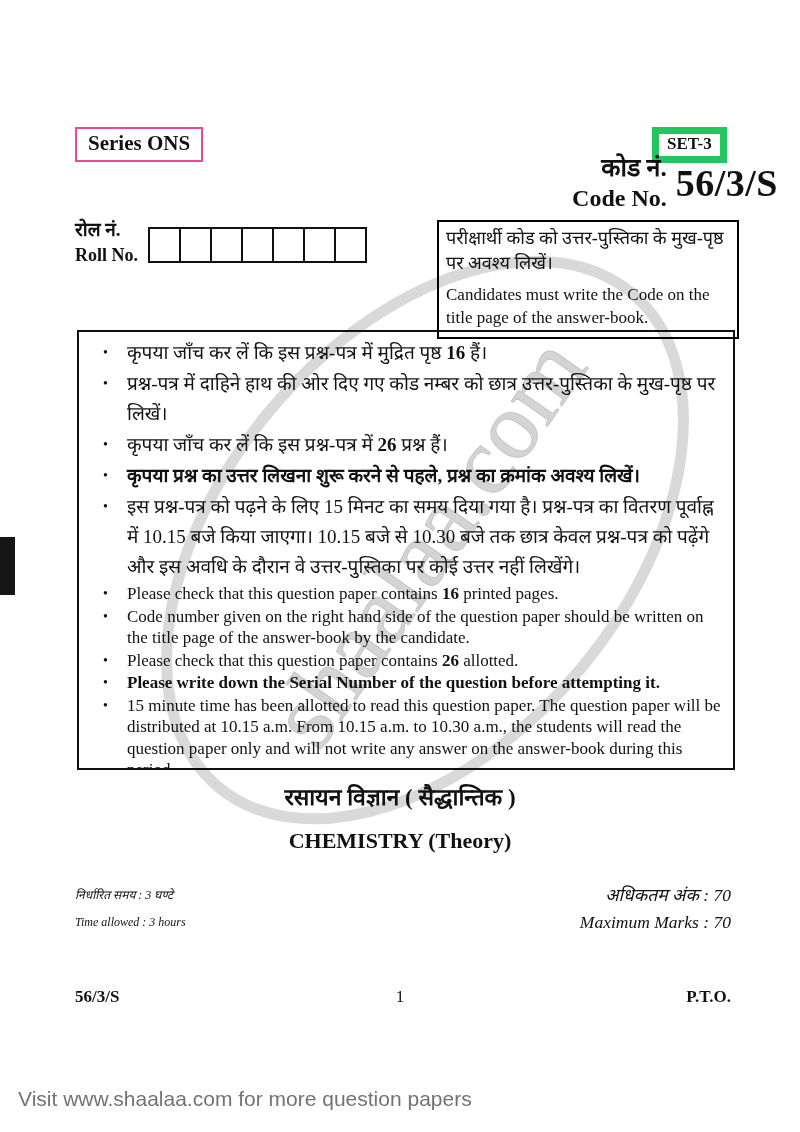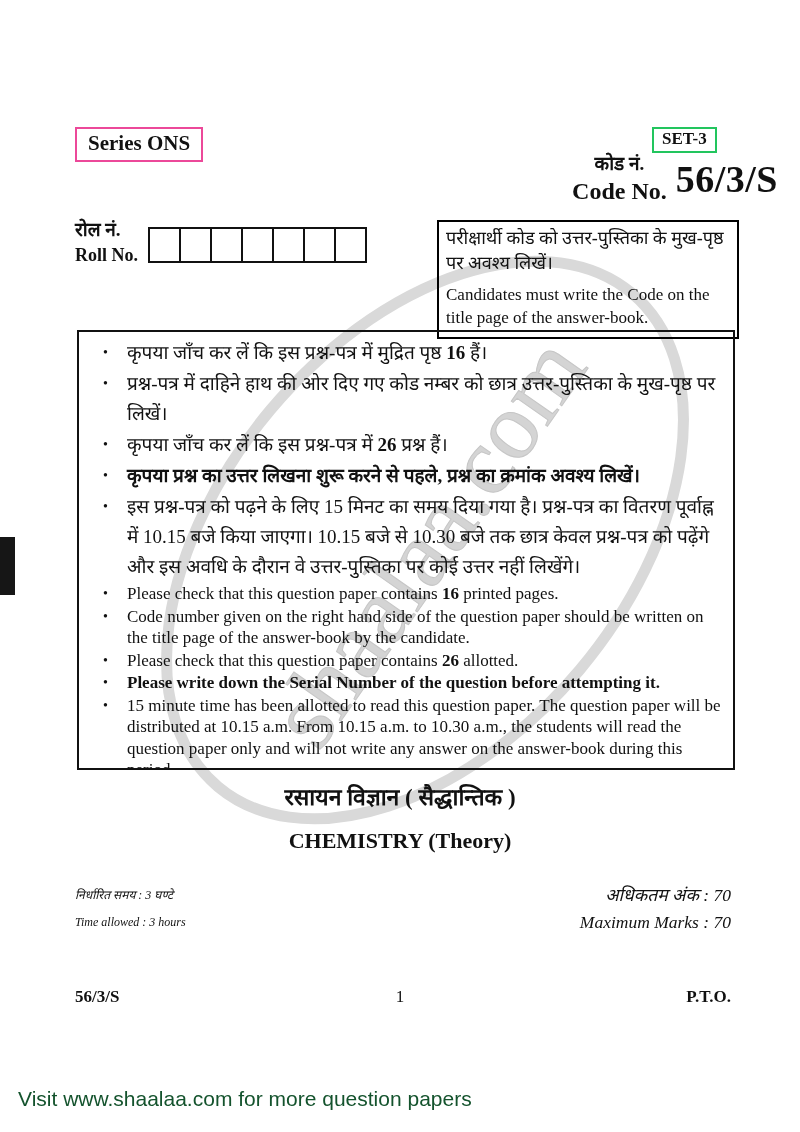--- a/index.html
+++ b/index.html
@@ -11,24 +11,24 @@
     color:#111111;
     overflow:hidden;
   }
   .layer{position:absolute;z-index:2;}
   
   .watermark-svg{position:absolute;left:0;top:0;z-index:1;pointer-events:none;}
   
   .left-tab{left:0;top:537px;width:15px;height:58px;background:#161616;z-index:3;}
   
   .series-box{left:75px;top:127px;border:2px solid #ec4899;padding:2px 11px 4px;font-size:21px;font-weight:bold;}
-  .set-box{left:652px;top:127px;border:2px solid #22c55e;padding:0 8px 2px;font-size:17px;font-weight:bold;}
+  .set-box{left:652px;top:127px;border:7px solid #22c55e;padding:0 8px 2px;font-size:17px;font-weight:bold;}
   .code-block{top:152px;right:22px;display:flex;align-items:center;gap:9px;}
   .code-labels{text-align:right;font-weight:bold;line-height:1.25;}
-  .code-label-hi{font-size:19px;text-align:center;}
+  .code-label-hi{font-size:25px;}
   .code-label-en{font-size:24px;}
   .code-value{font-size:38px;font-weight:bold;letter-spacing:0.5px;}
   
   .roll-row{left:75px;top:217px;display:flex;align-items:center;}
   .roll-labels{line-height:1.35;font-weight:bold;}
   .roll-label-hi{font-size:19px;}
   .roll-label-en{font-size:18px;}
   .roll-grid{display:flex;border:2px solid #111;margin:7px 0 0 10px;height:32px;}
   .roll-cell{width:29px;border-right:2px solid #111;}
   .roll-cell:last-child{border-right:none;}
@@ -51,21 +51,21 @@
   .subject-hi{left:0;top:780px;width:100%;text-align:center;font-size:23px;font-weight:bold;}
   .subject-en{left:0;top:828px;width:100%;text-align:center;font-size:22px;font-weight:bold;}
   
   .meta-left{left:75px;top:882px;font-style:italic;font-size:12px;line-height:27px;}
   .meta-right{right:69px;top:882px;text-align:right;font-style:italic;font-size:17.5px;line-height:27px;}
   
   .footer-code{left:75px;top:987px;font-size:17px;font-weight:bold;}
   .footer-page{left:0;top:987px;width:100%;text-align:center;font-size:17px;}
   .footer-pto{right:69px;top:987px;font-size:17px;font-weight:bold;}
   
-  .banner{left:18px;top:1087px;font-family:"Liberation Sans","DejaVu Sans",sans-serif;font-size:21px;color:#14532d;}
+  .banner{left:18px;top:1087px;font-family:"Liberation Sans","DejaVu Sans",sans-serif;font-size:21px;color:#737373;}
 </style>
 </head>
 <body>
 
 <div class="page">
 
   <svg class="watermark-svg" width="800" height="1132" viewBox="0 0 800 1132">
     <ellipse cx="425" cy="540" rx="322" ry="202" fill="none" stroke="#d9d9d9" stroke-width="11" transform="rotate(-50 425 540)"></ellipse>
     <text x="425" y="575" transform="rotate(-55 425 540)" text-anchor="middle" font-size="96" font-family="Liberation Serif, DejaVu Serif, serif" fill="#d4d4d4" stroke="#c6c6c6" stroke-width="1">shaalaa.com</text>
   </svg>

